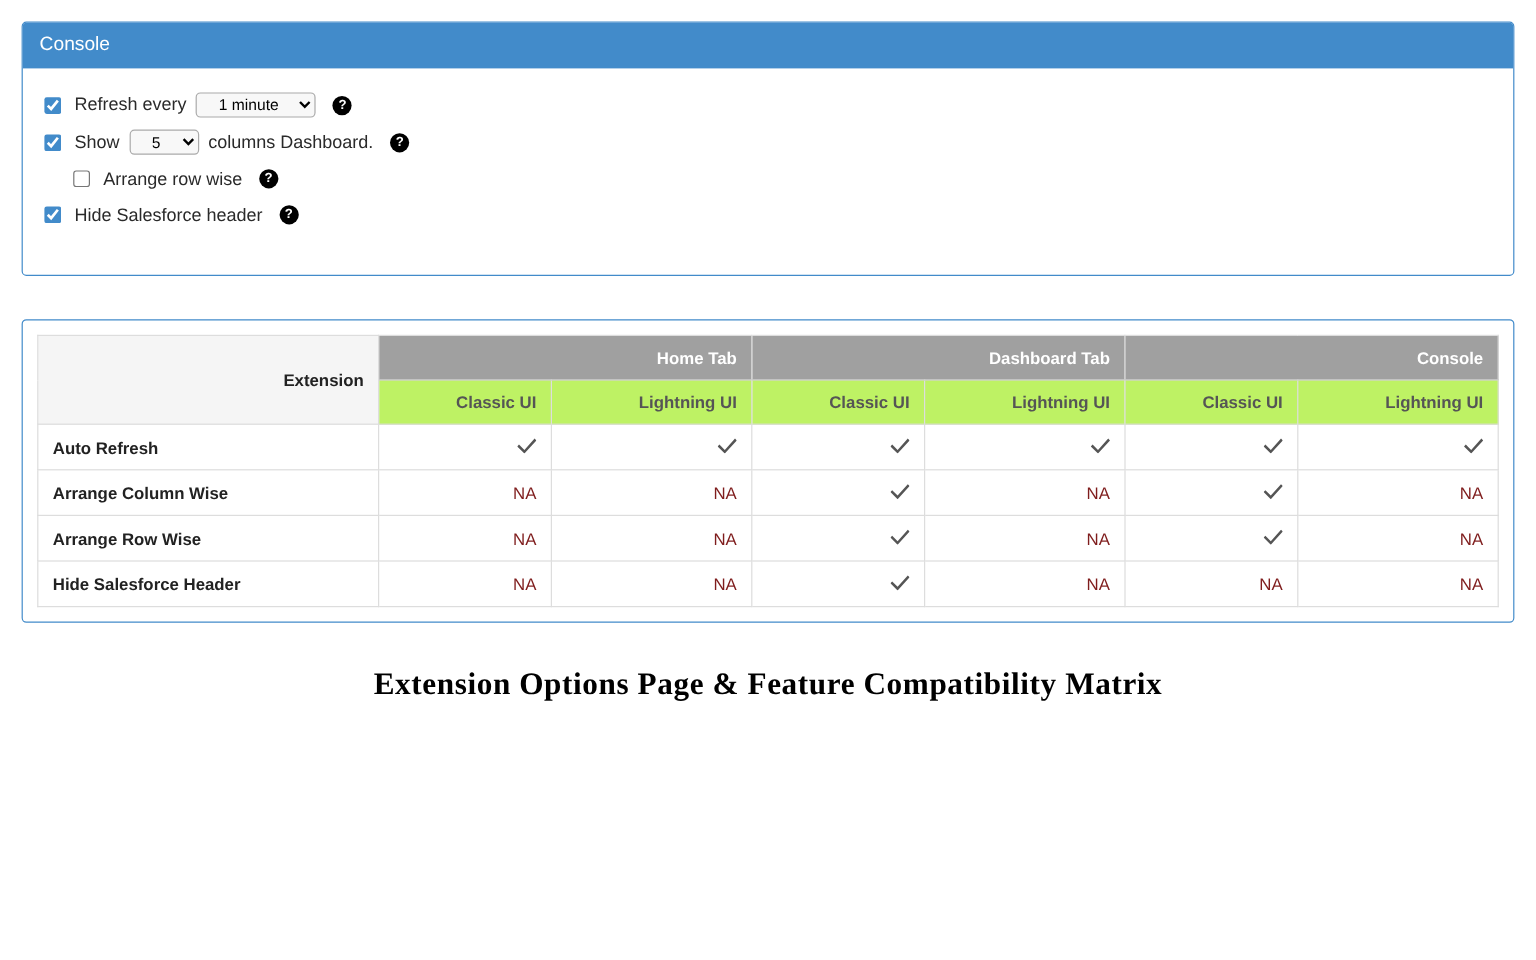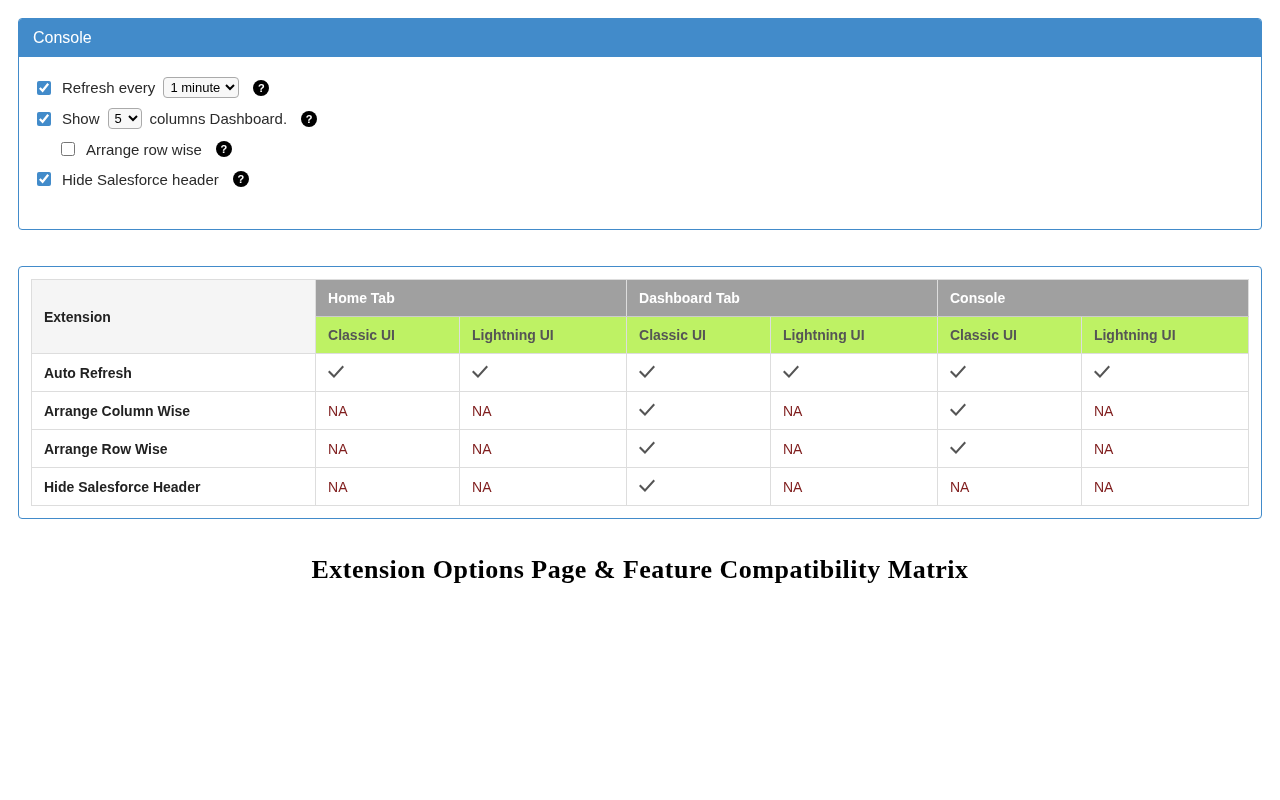--- a/index.html
+++ b/index.html
@@ -38,21 +38,21 @@
   .option-row.indent {
     padding-left: 24px;
   }
   .option-row input[type="checkbox"] {
     width: 14px;
     height: 14px;
     accent-color: #428bca;
   }
   .option-row select {
     font-size: 13px;
-    padding: 1px 2px;
+    padding: 1px 14px;
     background: #f8f8f8;
     border: 1px solid #aaa;
     border-radius: 4px;
   }
   .help-icon {
     display: inline-flex;
     align-items: center;
     justify-content: center;
     width: 16px;
     height: 16px;
@@ -68,21 +68,21 @@
     padding: 12px;
   }
   table.matrix {
     width: 100%;
     border-collapse: collapse;
     border: 1px solid #ddd;
   }
   table.matrix th, table.matrix td {
     border: 1px solid #ddd;
     padding: 10px 12px;
-    text-align: left;
+    text-align: right;
     font-size: 14px;
   }
   table.matrix th.row-head, table.matrix td.row-head {
     text-align: left;
     font-weight: bold;
     color: #222;
   }
   table.matrix thead th.features {
     background: #f5f5f5;
     color: #222;

